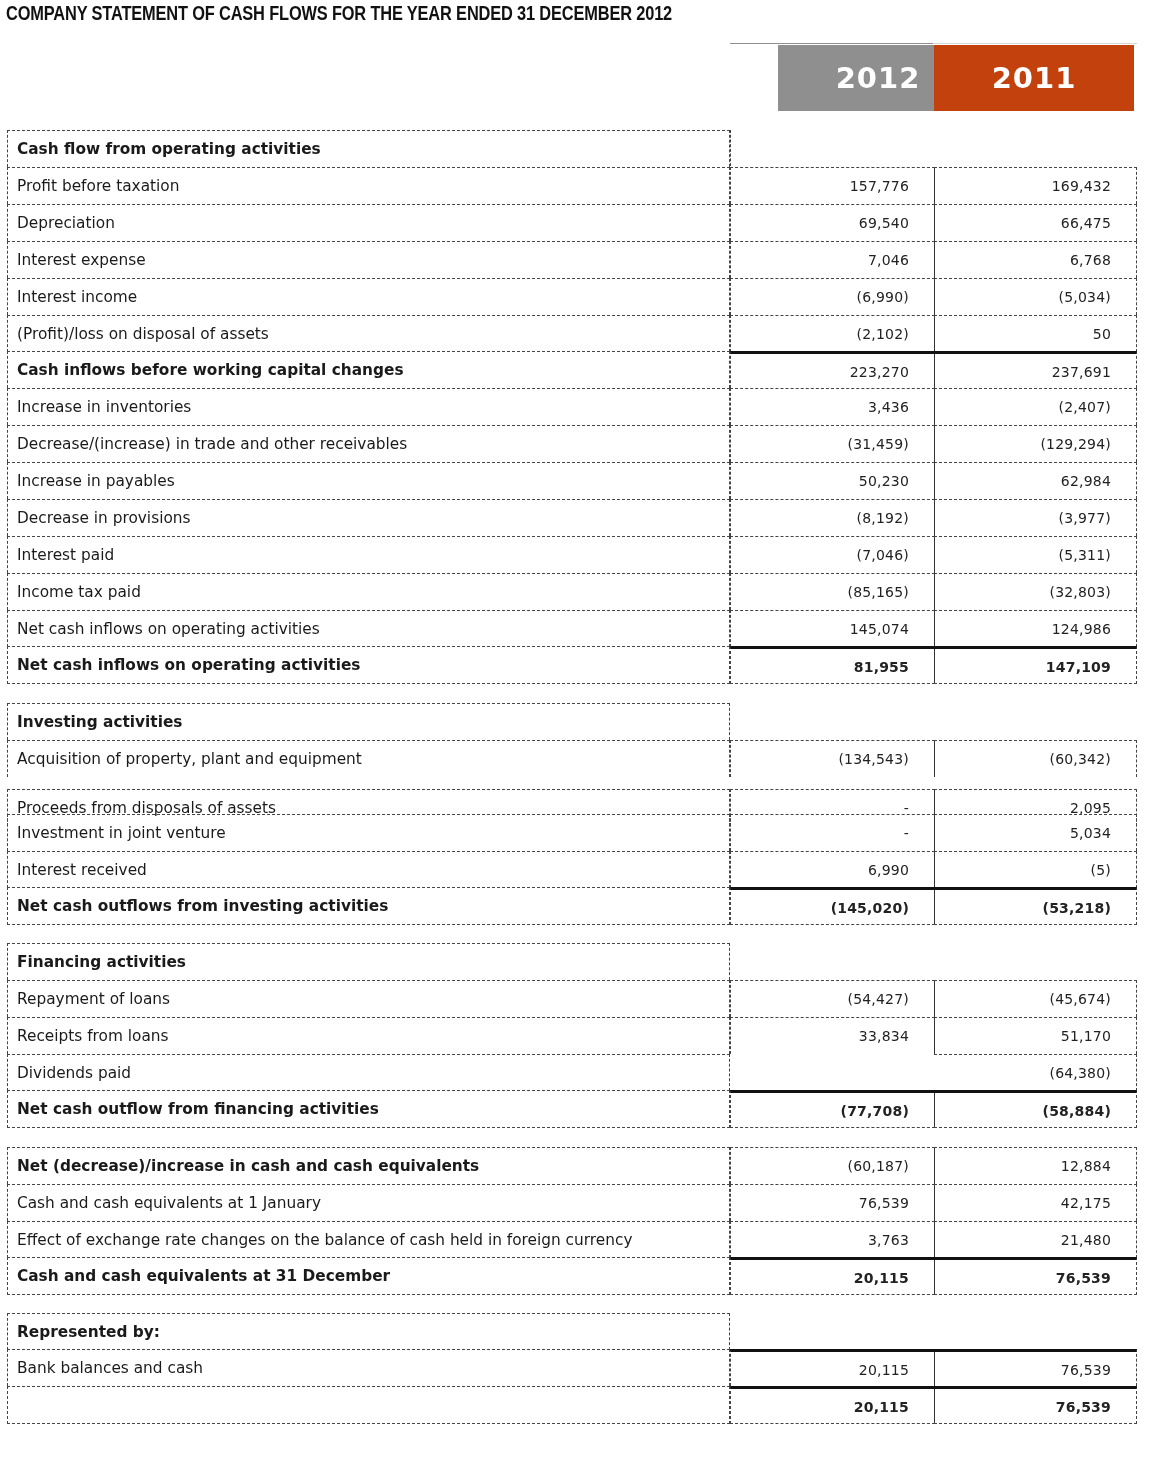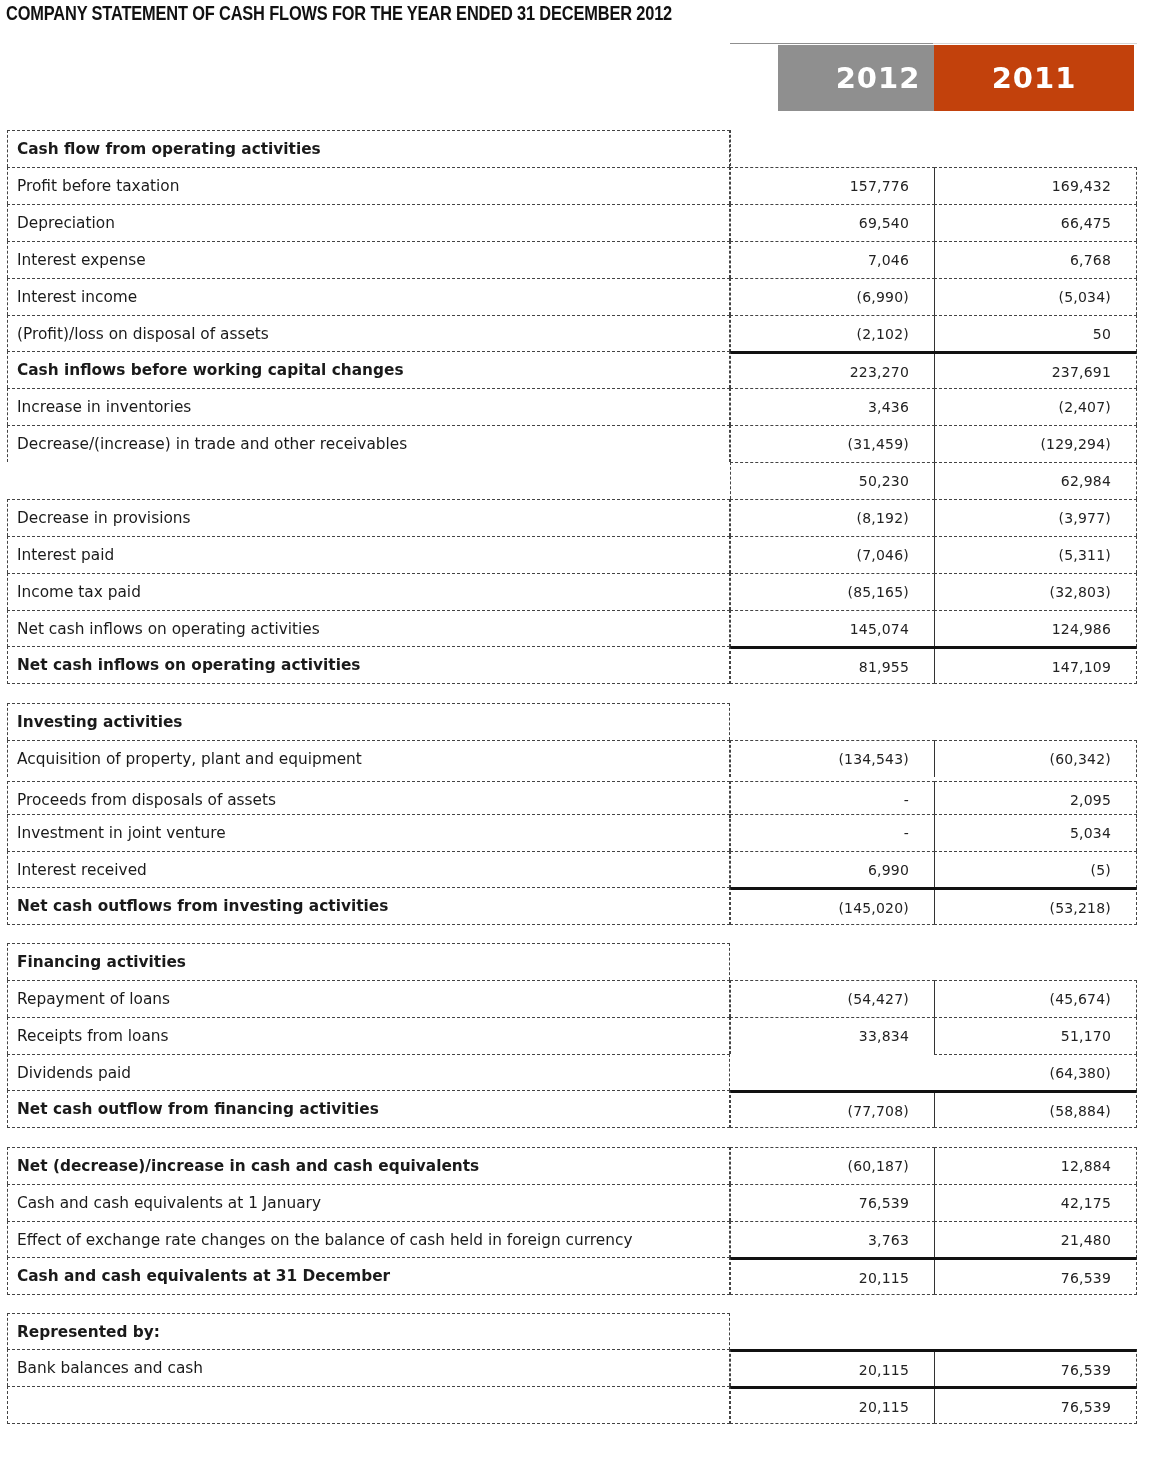--- a/index.html
+++ b/index.html
@@ -15,21 +15,21 @@
   .row { position:absolute; left:0; width:1153px; height:37px; }
   .label-cell { position:absolute; left:7px; width:721px; top:0; height:36px; border-left:1px dashed #444; border-right:1px dashed #444; border-top:1px dashed #444; box-sizing:content-box; }
   .label-cell span { position:absolute; left:9px; top:8px; font-size:16.5px; font-family:"DejaVu Sans", sans-serif; white-space:nowrap; transform:scaleX(0.93); transform-origin:left center; }
   .row.bold .label-cell span { font-weight:bold; }
   .val { position:absolute; top:0; height:36px; border-top:1px dashed #444; border-right:1px dashed #444; }
   .val.c1 { left:730px; width:203px; border-left:1px dashed #444; border-right:1px solid #333; }
   .val.c2 { left:934px; width:202px; }
   .val span { position:absolute; right:25px; top:10px; font-family:"DejaVu Sans", sans-serif; font-size:14px; color:#222; letter-spacing:0.2px; }
   .val.c2 span { right:25px; }
   .row.last .label-cell { border-bottom:1px dashed #444; }
-  .row.last .val { border-bottom:1px dashed #444; }
+  .row.last .val { border-bottom:1px dashed #444;font-weight:bold; }
   .thick-top .val { border-top:3px solid #111; height:34px; }
   .thick-bottom .val { border-bottom:3px solid #111; }
   .double-bottom .val { border-bottom:5px double #111; }
   .sec-head .val { border:none; }
   .sec-head .val.c1 { border-left:1px dashed #444; border-top:none; border-right:none; }
 </style>
 </head>
 <body>
 
 <div class="title">COMPANY STATEMENT OF CASH FLOWS FOR THE YEAR ENDED 31 DECEMBER 2012</div>
@@ -128,20 +128,23 @@
         <span>Decrease/(increase) in trade and other receivables</span>
       </div>
     <div class="val c1">
         <span>(31,459)</span>
       </div>
     <div class="val c2">
         <span>(129,294)</span>
       </div>
   </div>
   <div class="row" style="top:332px;">
+    <div class="label-cell">
+        <span>Increase in payables</span>
+      </div>
     <div class="val c1">
         <span>50,230</span>
       </div>
     <div class="val c2">
         <span>62,984</span>
       </div>
   </div>
   <div class="row" style="top:369px;">
     <div class="label-cell">
         <span>Decrease in provisions</span>
@@ -209,21 +212,21 @@
     <div class="label-cell">
         <span>Acquisition of property, plant and equipment</span>
       </div>
     <div class="val c1">
         <span>(134,543)</span>
       </div>
     <div class="val c2">
         <span>(60,342)</span>
       </div>
   </div>
-  <div class="row" style="top:78px;">
+  <div class="row" style="top:86px;">
     <div class="label-cell">
         <span>Proceeds from disposals of assets</span>
       </div>
     <div class="val c1">
         <span>-</span>
       </div>
     <div class="val c2">
         <span>2,095</span>
       </div>
   </div>

